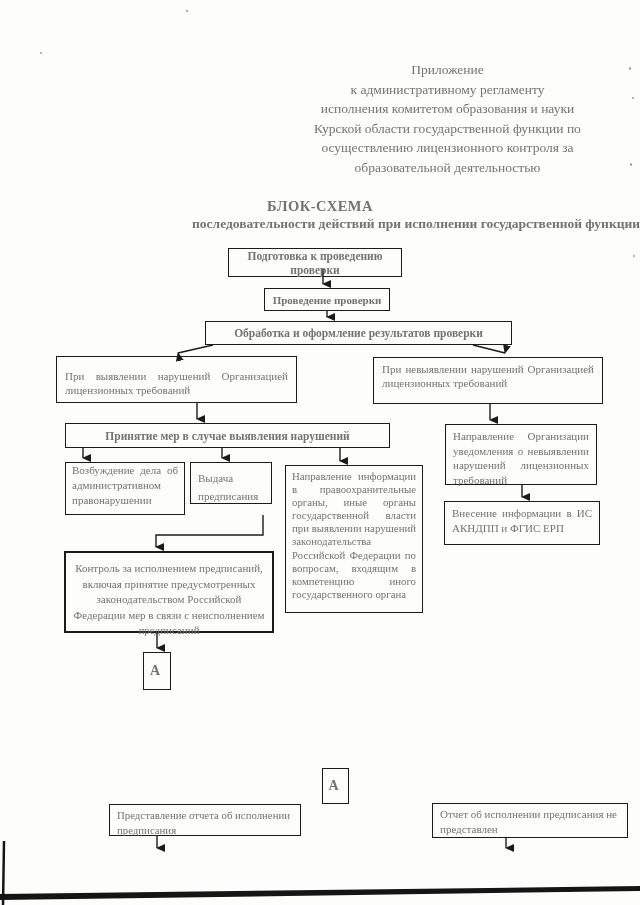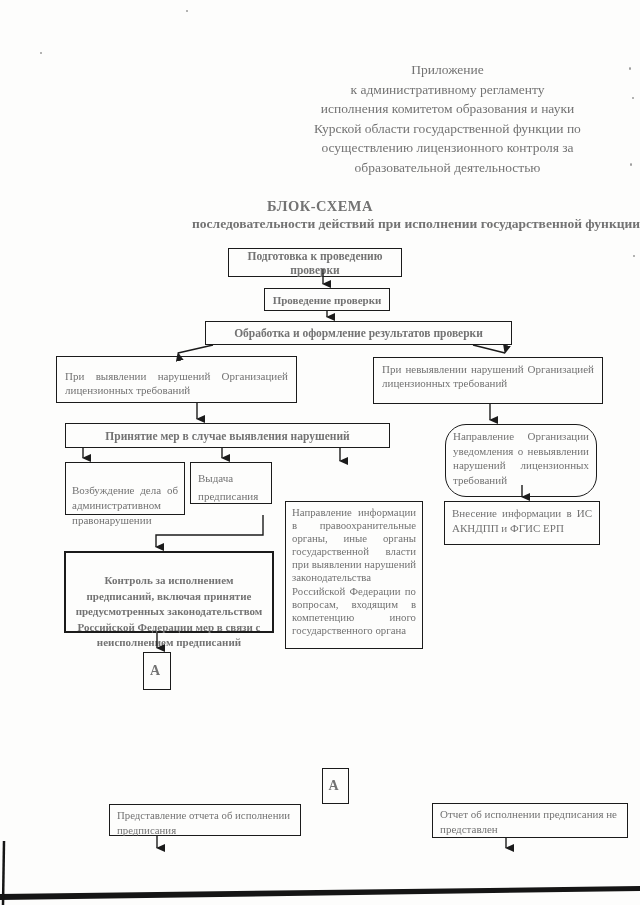--- a/index.html
+++ b/index.html
@@ -63,32 +63,32 @@
   <div class="box cc" style="left:264px;top:288px;width:126px;height:23px;font-size:11px;">Проведение проверки</div>
 
   <div class="box cc" style="left:205px;top:321px;width:307px;height:24px;">Обработка и оформление результатов проверки</div>
 
   <div class="box jt" style="left:56px;top:356px;width:241px;height:47px;padding:12px 8px;">При выявлении нарушений Организацией лицензионных требований</div>
 
   <div class="box jt" style="left:373px;top:357px;width:230px;height:47px;padding:4px 8px;">При невыявлении нарушений Организацией лицензионных требований</div>
 
   <div class="box cc" style="left:65px;top:423px;width:325px;height:25px;text-align:right;">Принятие мер в случае выявления нарушений</div>
 
-  <div class="box jt" style="left:65px;top:462px;width:120px;height:53px;padding:20px 6px;line-height:15px;">Возбуждение дела об административном правонарушении</div>
+  <div class="box jt" style="left:65px;top:462px;width:120px;height:53px;padding:0 6px;line-height:15px;">Возбуждение дела об административном правонарушении</div>
 
   <div class="box" style="left:190px;top:462px;width:82px;height:42px;padding:6px 7px;line-height:18px;">Выдача предписания</div>
 
-  <div class="box jt" style="left:285px;top:465px;width:138px;height:148px;padding:4px 6px;font-size:10.8px;line-height:13.1px;margin-top:36px;">Направление информации в правоохранительные органы, иные органы государственной власти при выявлении нарушений законодательства Российской Федерации по вопросам, входящим в компетенцию иного государственного органа</div>
+  <div class="box jt" style="left:285px;top:465px;width:138px;height:148px;padding:4px 6px;font-size:10.8px;line-height:13.1px;">Направление информации в правоохранительные органы, иные органы государственной власти при выявлении нарушений законодательства Российской Федерации по вопросам, входящим в компетенцию иного государственного органа</div>
 
-  <div class="box jt" style="left:445px;top:424px;width:152px;height:73px;padding:4px 7px;line-height:14.5px;border-radius:21px;">Направление Организации уведомления о невыявлении нарушений лицензионных требований</div>
+  <div class="box jt" style="left:445px;top:424px;width:152px;height:61px;padding:4px 7px;line-height:14.5px;">Направление Организации уведомления о невыявлении нарушений лицензионных требований</div>
 
   <div class="box jt" style="left:444px;top:501px;width:156px;height:44px;padding:4px 7px;line-height:15px;">Внесение информации в ИС АКНДПП и ФГИС ЕРП</div>
 
-  <div class="box" style="left:64px;top:551px;width:210px;height:82px;border-width:2px;padding:20px 6px;
-       text-align:center;font-weight:bold;line-height:15.5px;">Контроль за исполнением предписаний, включая принятие предусмотренных законодательством Российской Федерации мер в связи с неисполнением предписаний</div>
+  <div class="box" style="left:64px;top:551px;width:210px;height:82px;border-width:2px;padding:8px 6px;
+       text-align:center;font-weight:normal;line-height:15.5px;">Контроль за исполнением предписаний, включая принятие предусмотренных законодательством Российской Федерации мер в связи с неисполнением предписаний</div>
 
   <div class="box cc" style="left:143px;top:652px;width:28px;height:38px;font-size:14px;padding-right:4px;">А</div>
 
   <div class="box cc" style="left:322px;top:768px;width:27px;height:36px;font-size:14px;padding-right:4px;">А</div>
 
   <div class="box" style="left:63px;top:804px;width:192px;height:32px;padding:3px 7px;line-height:14.5px;font-size:10.8px;margin-left:46px;">Представление отчета об исполнении предписания</div>
 
   <div class="box" style="left:432px;top:803px;width:196px;height:35px;padding:3px 7px;line-height:14.5px;font-size:11px;">Отчет об исполнении предписания не представлен</div>
 
   <svg class="conn" width="640" height="905" viewBox="0 0 640 905">

